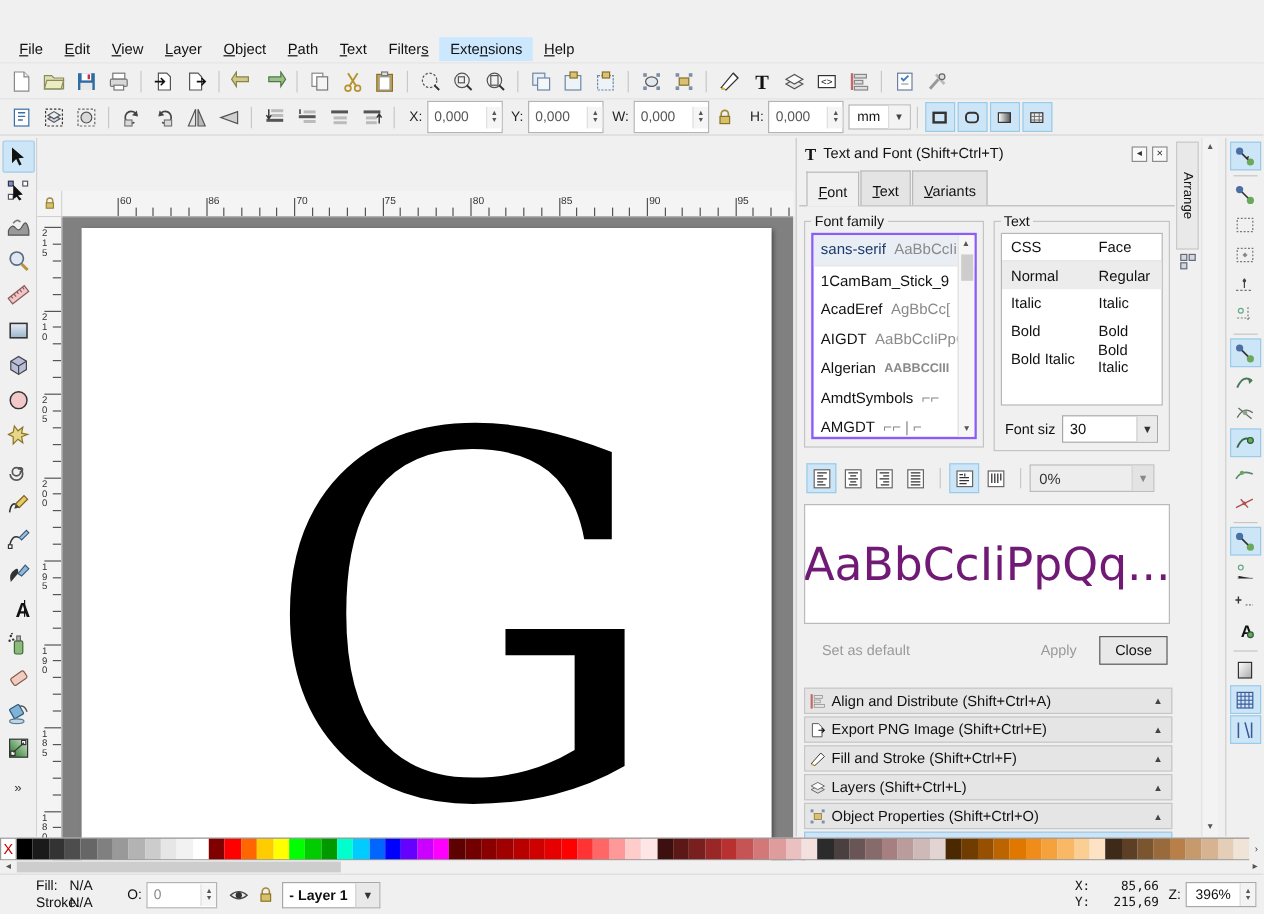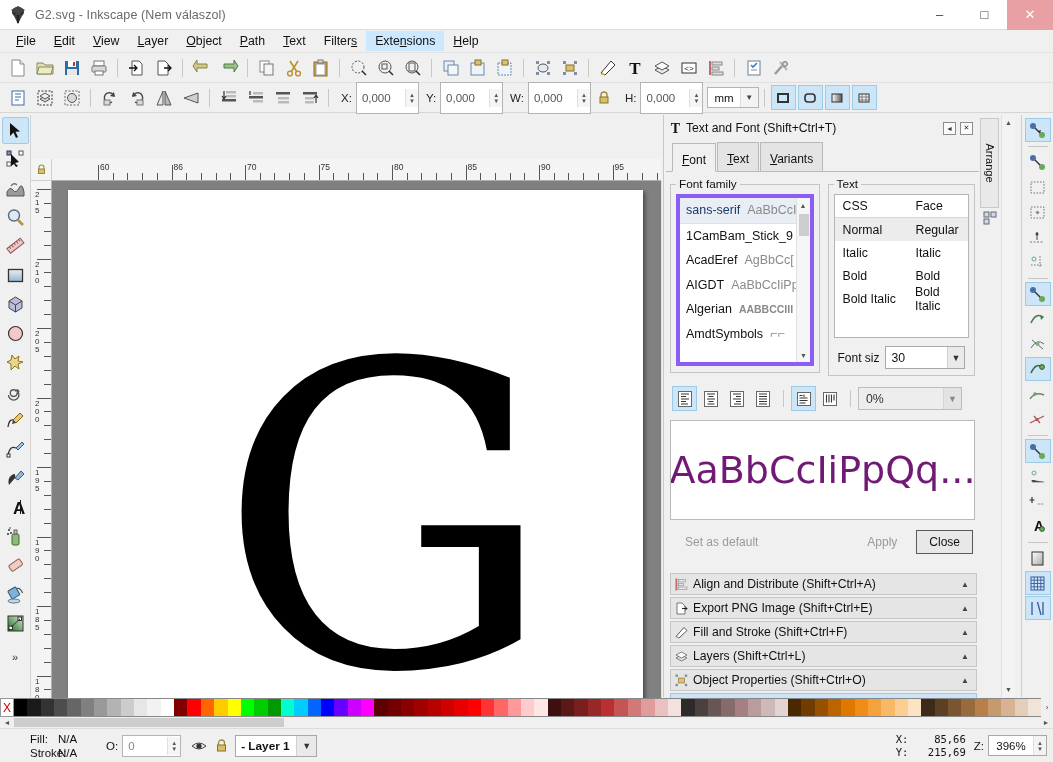--- a/index.html
+++ b/index.html
@@ -46,21 +46,21 @@
   .tbtn { width:25px; height:25px; display:flex; align-items:center; justify-content:center; margin:0 1px; }
   .tsep { width:1px; height:18px; background:#c8c8c8; margin:0 5px; }
 
   
   .toolbar2 {
     position:absolute; top:83px; left:0; width:1053px; height:30px;
     background:#f0f0f0; display:flex; align-items:center; padding-left:4px;
     border-bottom:1px solid #d6d6d6;
   }
   .coordlbl { font-size:11.5px; color:#222; margin:0 4px 0 7px; }
-  .spin { display:flex; align-items:center; height:32px; border:1px solid #b4b4b4; background:#fff; }
+  .spin { display:flex; align-items:center; height:27px; border:1px solid #b4b4b4; background:#fff; }
   .spin input {
     border:none; outline:none; width:48px; height:18px; font-size:11.5px;
     font-family:"Liberation Sans", sans-serif; color:#555; padding-left:5px; background:transparent;
   }
   .spin .arrows { width:13px; height:18px; display:flex; flex-direction:column; justify-content:center;
      align-items:center; border-left:1px solid #e0e0e0; background:#f5f5f5; }
   .spin .arrows i { font-style:normal; font-size:6px; line-height:6px; color:#555; }
   .unitsel { display:flex; align-items:center; height:21px; border:1px solid #b4b4b4; background:#fff; margin-left:4px; }
   .unitsel span { font-size:11.5px; padding:0 6px; color:#111; }
   .unitsel .dd { width:18px; height:19px; border-left:1px solid #ddd; background:#f3f3f3;
@@ -105,21 +105,21 @@
   .panel-title .pbtns { margin-left:auto; display:flex; gap:4px; padding-right:6px;}
   .pbox { width:13px; height:13px; border:1px solid #8d8d8d; background:#fafafa; display:flex; align-items:center; justify-content:center; font-size:7px; color:#333;}
 
   .tabs { display:flex; margin-top:4px; padding-left:6px; border-bottom:1px solid #b9b9b9;}
   .tab { padding:9px 9px 4px 9px; font-size:12px; border:1px solid #b9b9b9; border-bottom:none; background:#e4e4e4; color:#111; margin-right:1px;}
   .tab.active { background:#f0f0f0; position:relative; top:1px; border-bottom:1px solid #f0f0f0;}
 
   fieldset.grp { border:1px solid #c4c4c4; margin:5px 4px 0 4px; padding:3px 5px 6px 5px; }
   fieldset.grp > legend { font-size:11.8px; color:#111; padding:0 3px; }
 
-  .fontlist { background:#fff; border:4px solid #8b5cf6; height:172px; position:relative; overflow:hidden;}
+  .fontlist { background:#fff; border:2px solid #8b5cf6; height:172px; position:relative; overflow:hidden;}
   .frow { height:24.5px; display:flex; align-items:center; padding-left:6px; white-space:nowrap; overflow:hidden;}
   .frow.sel { background:#e9eef5; }
   .fname { font-size:12.5px; color:#111; }
   .frow.sel .fname { color:#1a3a6b; }
   .fsample { font-size:12.5px; color:#8a8a8a; margin-left:7px; }
   .flist-sep { height:1px; background:#e2e2e2; }
   .flist-scroll { position:absolute; right:0; top:0; width:14px; height:100%; background:#f6f6f6; border-left:1px solid #e0e0e0;}
   .flist-scroll .sa { height:14px; display:flex; align-items:center; justify-content:center; font-size:7px; color:#555;}
   .flist-scroll .sthumb { position:absolute; top:16px; left:2px; width:10px; height:22px; background:#cdcdcd;}
 
@@ -217,36 +217,20 @@
   .zbox .arrows i { font-style:normal; font-size:6px; line-height:6px; color:#555;}
 
   svg { display:block; }
   .status-msg { flex:1; font-size:11.5px; color:#333; padding-left:10px;}
 </style>
 </head>
 <body>
 
 <div id="app">
 
-  <div class="titlebar">
-    <div class="tb-icon">
-      <svg width="22" height="22" viewBox="0 0 22 22">
-        <ellipse cx="11" cy="8" rx="6" ry="5" fill="#2b2b2b"></ellipse>
-        <path d="M6 10 L11 20 L16 10 Z" fill="#3a3a3a"></path>
-        <path d="M4 6 L11 2 L18 6 L11 11 Z" fill="#444"></path>
-        <rect x="10" y="11" width="2" height="8" fill="#222"></rect>
-      </svg>
-    </div>
-    <div class="tb-title">G2.svg - Inkscape (Nem válaszol)</div>
-    <div class="tb-btns">
-      <div class="tb-btn">–</div>
-      <div class="tb-btn">□</div>
-      <div class="tb-btn close inactive">✕</div>
-    </div>
-  </div>
 
   <div class="menubar">
     <div class="menu-item"><u>F</u>ile</div>
     <div class="menu-item"><u>E</u>dit</div>
     <div class="menu-item"><u>V</u>iew</div>
     <div class="menu-item"><u>L</u>ayer</div>
     <div class="menu-item"><u>O</u>bject</div>
     <div class="menu-item"><u>P</u>ath</div>
     <div class="menu-item"><u>T</u>ext</div>
     <div class="menu-item">Filter<u>s</u></div>
@@ -918,20 +902,24 @@
               <span class="fname">AIGDT</span>
               <span class="fsample">AaBbCcIiPpQ</span>
             </div>
             <div class="frow">
               <span class="fname">Algerian</span>
               <span class="fsample" style="font-weight:bold;font-size:10.5px;">AABBCCIII</span>
             </div>
             <div class="frow">
               <span class="fname">AmdtSymbols</span>
               <span class="fsample">⌐⌐</span>
+            </div>
+            <div class="frow">
+              <span class="fname">AMGDT</span>
+              <span class="fsample">⌐⌐ | ⌐</span>
             </div>
             <div class="flist-scroll">
               <div class="sa">▲</div>
               <div class="sthumb"></div>
               <div class="sa" style="position:absolute;bottom:0;width:14px;">▼</div>
             </div>
           </div>
         </fieldset>
 
         <fieldset class="grp" style="width:148px;">

